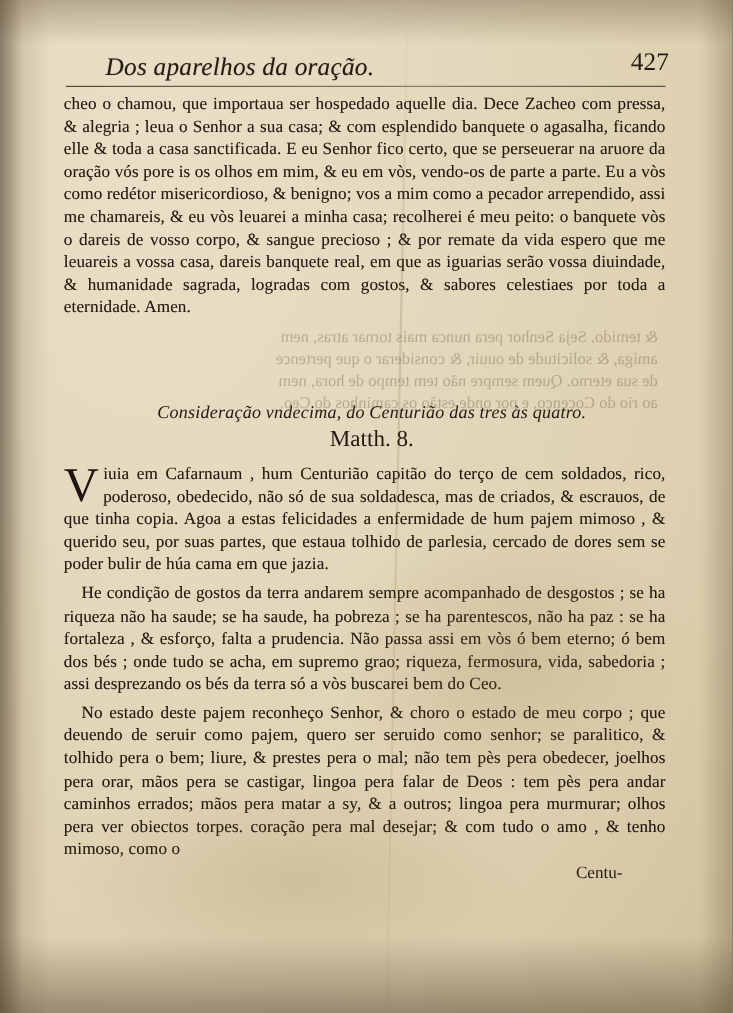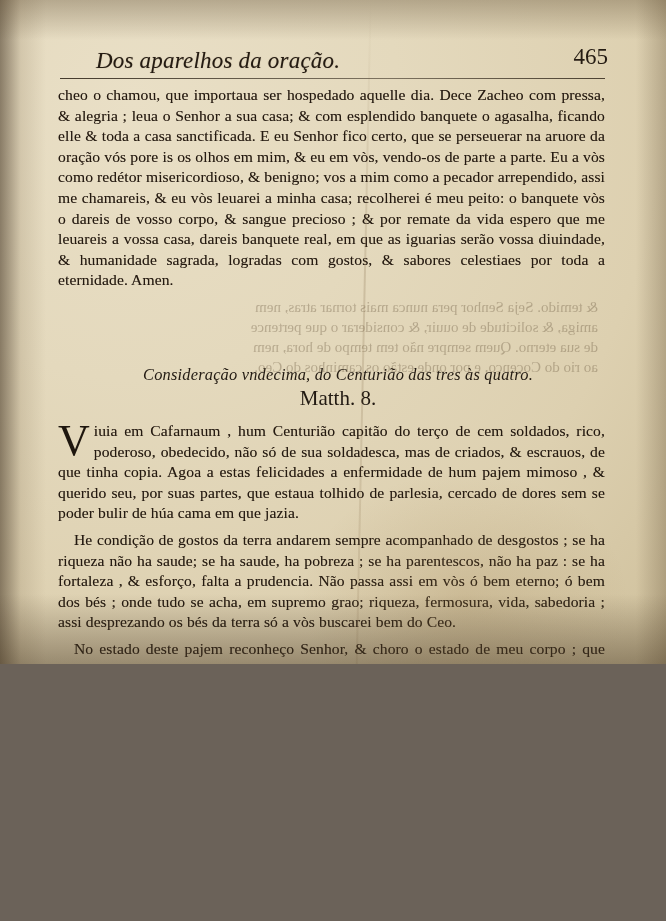--- a/index.html
+++ b/index.html
@@ -3,21 +3,21 @@
 <meta charset="utf-8">
 <style>
   html, body {
     margin: 0;
     padding: 0;
     background: #6b6259;
   }
   #page {
     position: relative;
     width: 666px;
-    height: 664px;
+    height: 921px;
     overflow: hidden;
     background:
       radial-gradient(ellipse at 20% 15%, #e9dfc6 0%, #e4d9bd 35%, #ddd0b0 70%, #cfc09c 100%);
     font-family: "Liberation Serif", serif;
     color: #221a12;
   }
   
   .edge-left {
     position: absolute; left: 0; top: 0; width: 46px; height: 921px;
     background: linear-gradient(to right, rgba(60,45,28,0.55), rgba(120,100,70,0.18) 45%, rgba(255,255,255,0.0));
@@ -161,21 +161,21 @@
   .gap { height: 6px; }
 </style>
 </head>
 <body>
 
 <div id="page">
   <div class="content">
 
     <div class="runhead">
       <div class="title">Dos aparelhos da oração.</div>
-      <div class="folio">465</div>
+      <div class="folio">427</div>
     </div>
 
     <div class="rule"></div>
 
     <div class="body blockA">
       <p>cheo o chamou, que importaua ser hospedado aquelle dia. Dece Zacheo com pressa, &amp; alegria ; leua o Senhor a sua casa; &amp; com esplendido banquete o agasalha, ficando elle &amp; toda a casa sanctificada.  E eu Senhor fico certo, que se perseuerar na aruore da oração vós pore is os olhos em mim, &amp; eu em vòs, vendo-os de parte a parte. Eu a vòs como redétor misericordioso, &amp; benigno; vos a mim como a pecador arrependido, assi me chamareis, &amp; eu vòs leuarei a minha casa; recolherei é meu peito: o banquete vòs o dareis de vosso corpo, &amp; sangue precioso ; &amp; por remate da vida espero que me leuareis a vossa casa, dareis banquete real, em que as iguarias serão vossa diuindade, &amp; humanidade sagrada, logradas com gostos, &amp; sabores celestiaes por toda a eternidade. Amen.</p>
     </div>
 
     <div class="spacer-ghost">
       <div class="ghost" style="top:6px">&amp; temido. Seja Senhor pera nunca mais tornar atras, nem</div>

